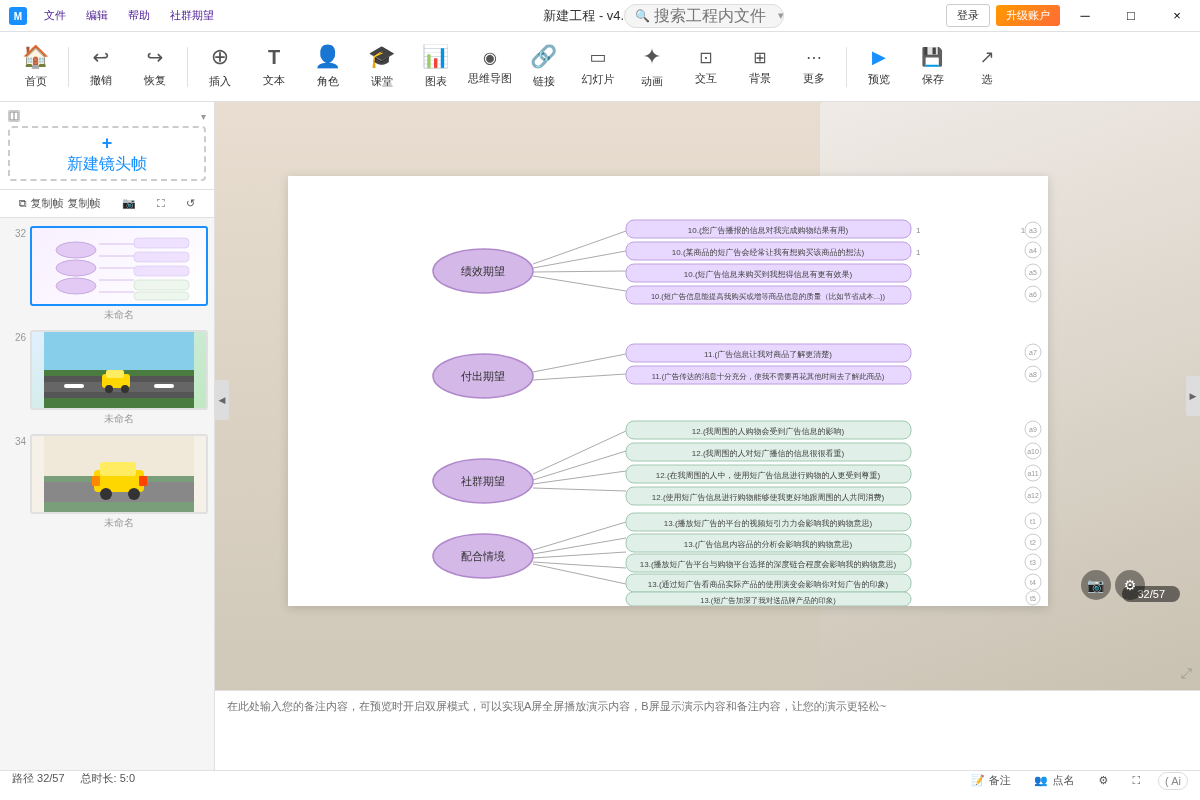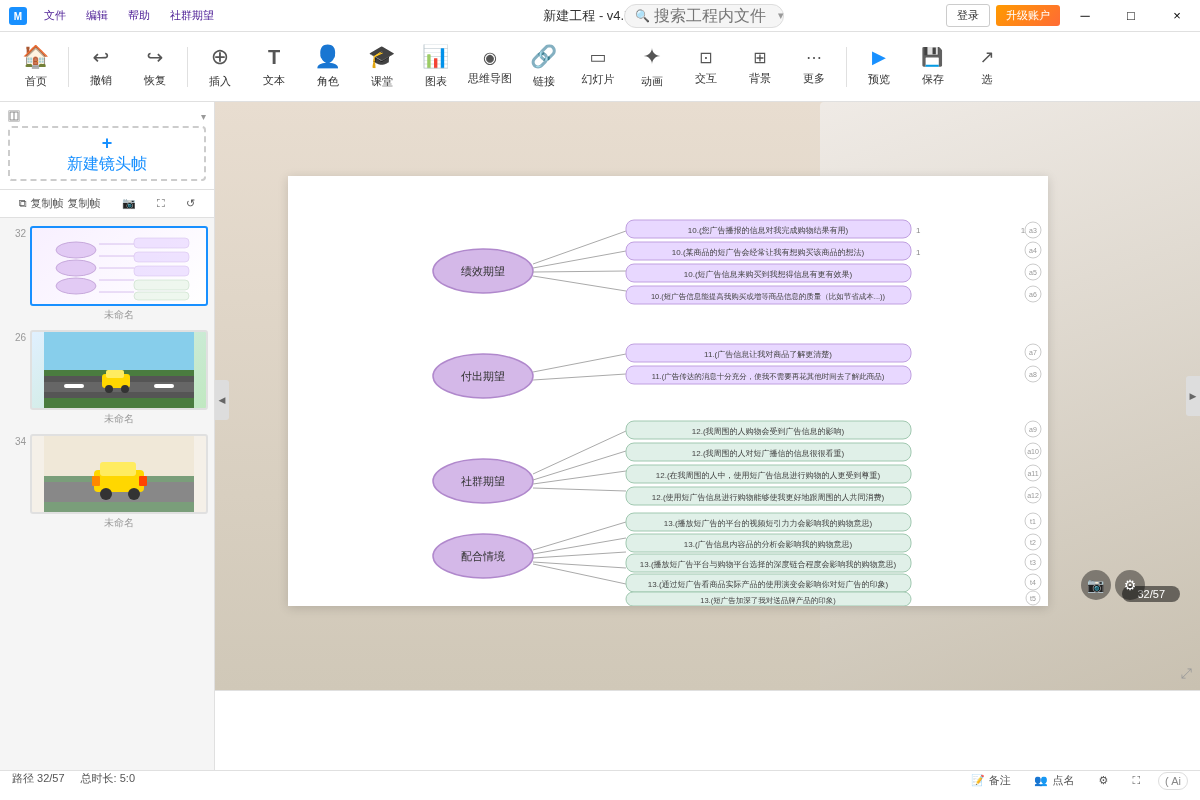--- a/index.html
+++ b/index.html
@@ -469,20 +469,21 @@
           <span style="color:#fff;font-size:14px">⚙</span>
         </div>
       </div>
 
       <div id="right-toggle">
         <span style="font-size:9px;color:#666">▶</span>
       </div>
     </div>
 
     <div id="notes-area" style="position:relative">
+      <textarea placeholder="在此处输入您的备注内容，在预览时开启双屏模式，可以实现A屏全屏播放演示内容，B屏显示演示内容和备注内容，让您的演示更轻松~" style=""></textarea>
       <div id="expand-notes">
         <span style="font-size:14px">⤢</span>
       </div>
     </div>
   </div>
 
 </div>
 
 <div id="statusbar">
   <span>路径 32/57</span>

